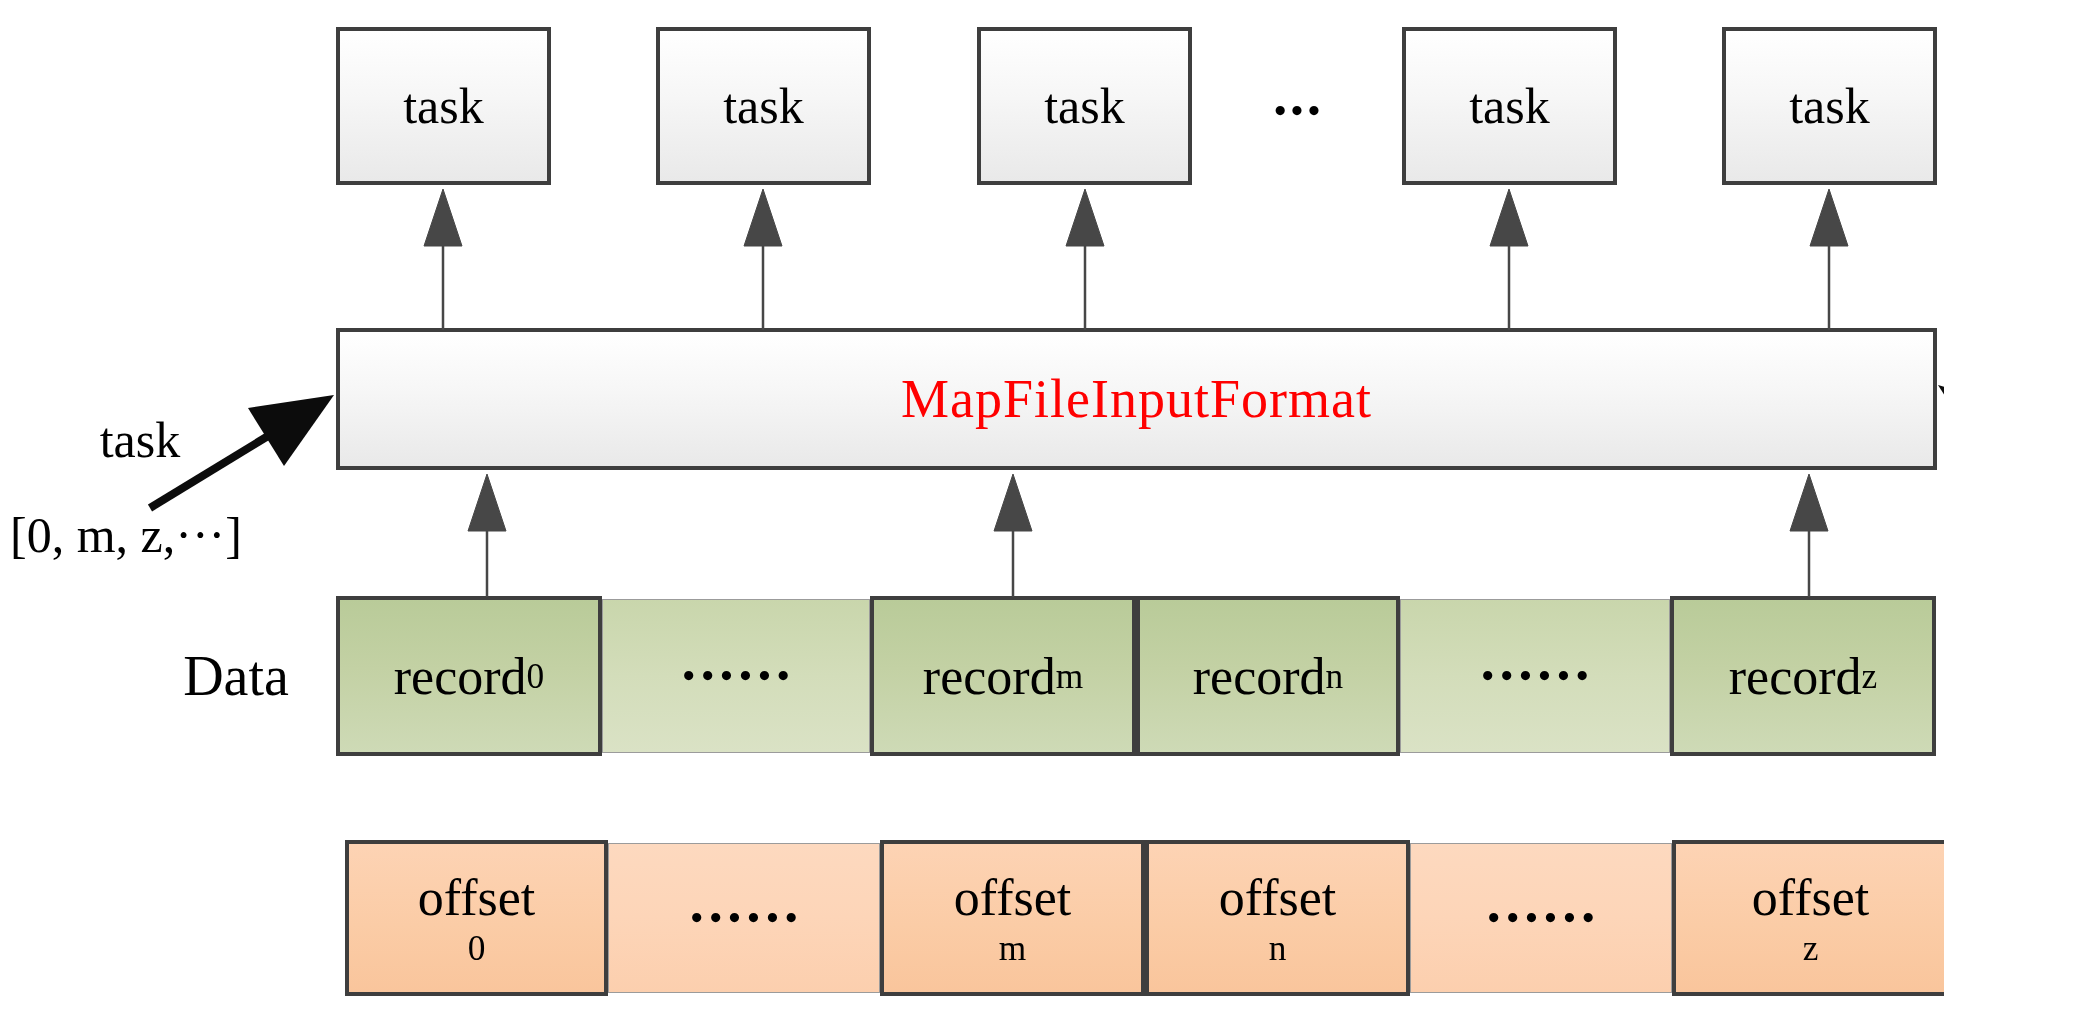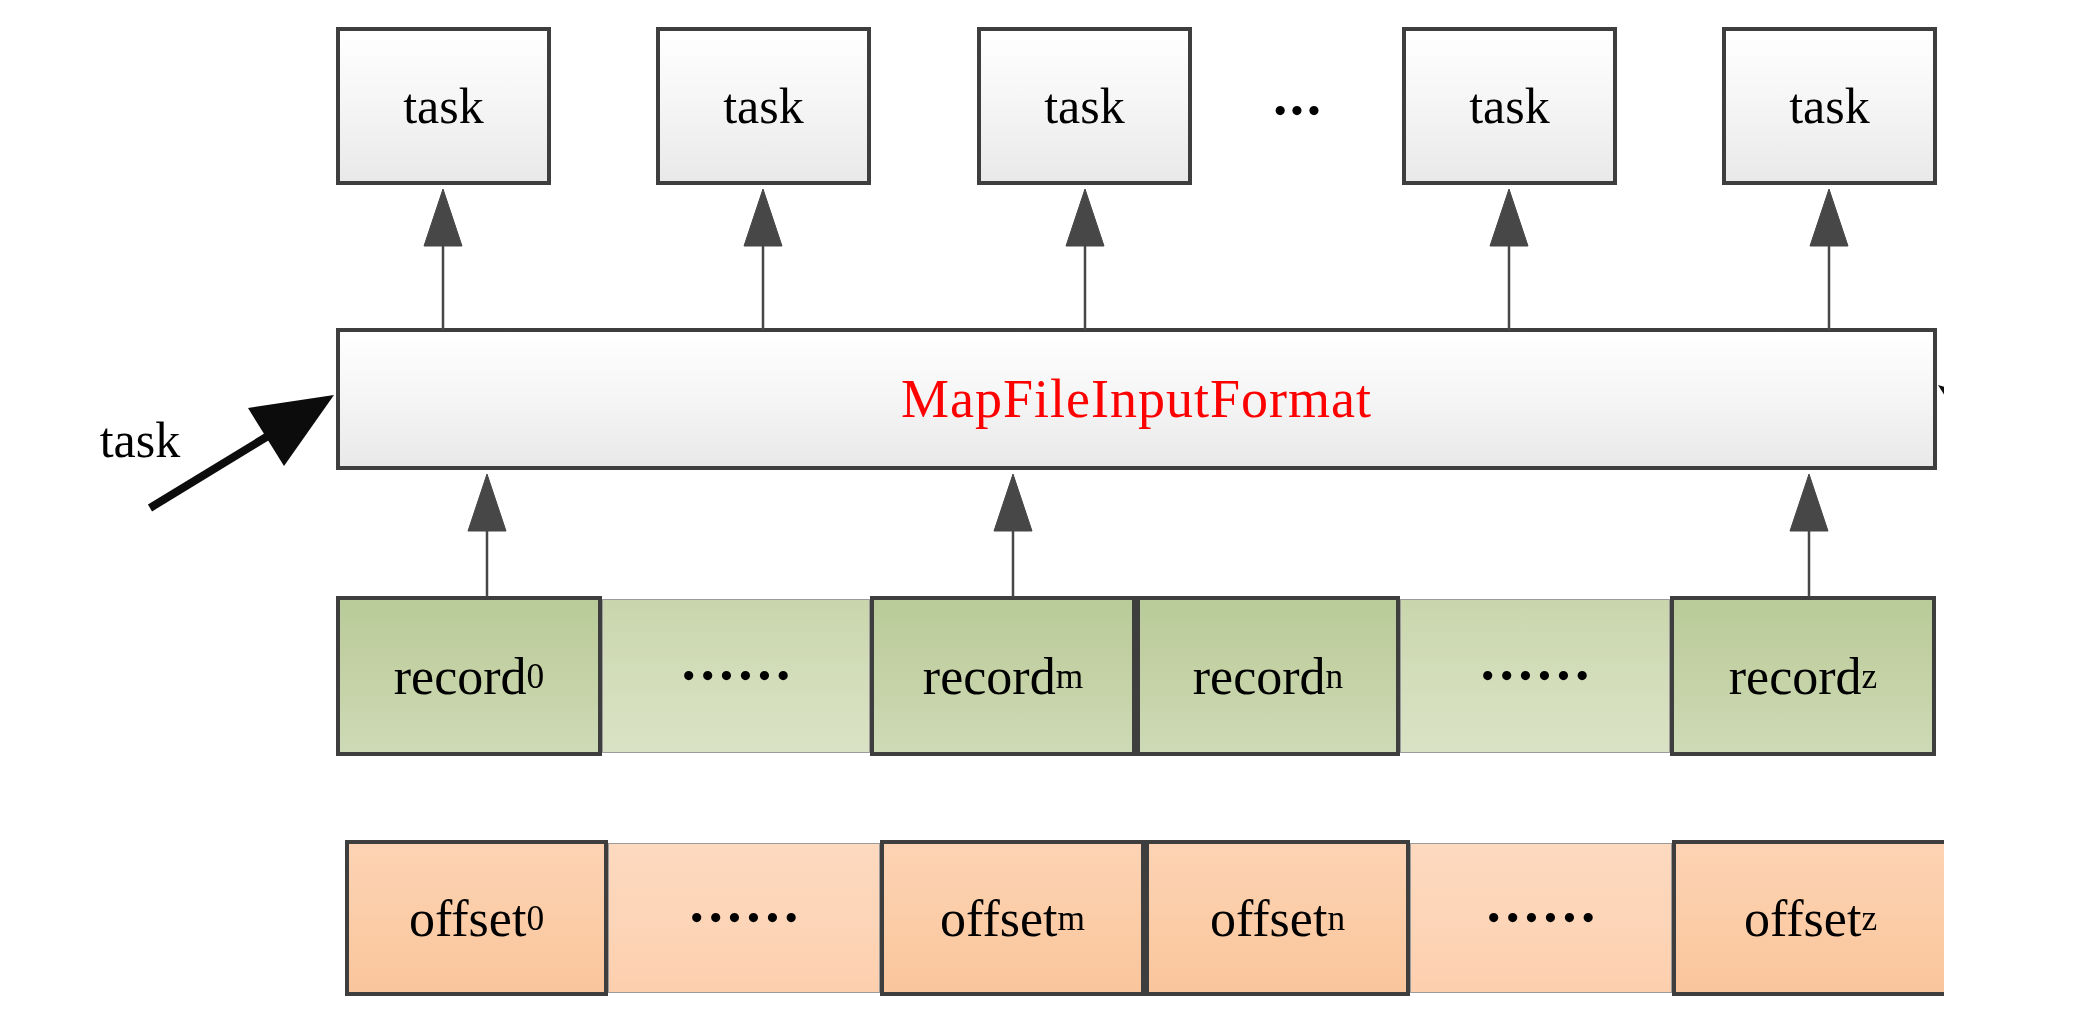--- a/index.html
+++ b/index.html
@@ -29,21 +29,21 @@
     font-weight:bold;font-size:34px;letter-spacing:5px;text-indent:5px;
   }
   .cell{
     position:absolute;box-sizing:border-box;
     display:flex;align-items:center;justify-content:center;
   }
   .cell.labeled{border:4px solid #3e3e3e;font-size:52px;}
   .cell.dots-cell{border:1px solid #9b9b9b;font-weight:bold;font-size:34px;letter-spacing:7px;text-indent:7px;}
   .cell.green{background:linear-gradient(180deg,#b9cb99 0%,#c3d1a4 45%,#cedab6 100%);}
   .cell.green.dots-cell{background:linear-gradient(180deg,#c9d6ac 0%,#d3ddba 50%,#dae2c5 100%);}
-  .cell.orange{background:linear-gradient(180deg,#fdd3b4 0%,#fbcca6 55%,#f9c59c 100%);}
+  .cell.orange{background:linear-gradient(180deg,#fdd3b4 0%,#fbcca6 55%,#f9c59c 100%);flex-direction:column;}
   .cell.orange.dots-cell{background:linear-gradient(180deg,#fdd9bf 0%,#fdd5b8 50%,#fccfae 100%);}
   .data-cell{top:596px;height:160px;}
   .data-cell.dots-cell{top:599px;height:154px;}
   .index-cell{top:840px;height:156px;}
   .index-cell.dots-cell{top:843px;height:150px;}
   .sub{font-size:0.68em;}
   .row-label{
     position:absolute;display:flex;align-items:center;justify-content:center;
     font-size:56px;
   }
@@ -78,21 +78,23 @@
       <span>task</span>
     </div>
 
   <div class="ellipsis-top">•••</div>
 
   <div class="box dotshadow bar">
     <span class="bar-label">MapFileInputFormat</span>
   </div>
 
   <div class="args-label">task</div>
+  <div class="args-value">[0, m, z,···]</div>
 
+  <div class="row-label" style="left:136px;top:596px;width:200px;height:160px;">Data</div>
   <div class="cell green labeled dotshadow data-cell" style="left:336px;width:266px;">
     <span>record</span>
       <span class="sub">0</span>
   </div>
   <div class="cell green dots-cell dotshadow data-cell" style="left:602px;width:268px;">
     <span>••••••</span>
   </div>
   <div class="cell green labeled dotshadow data-cell" style="left:870px;width:266px;">
     <span>record</span>
       <span class="sub">m</span>

